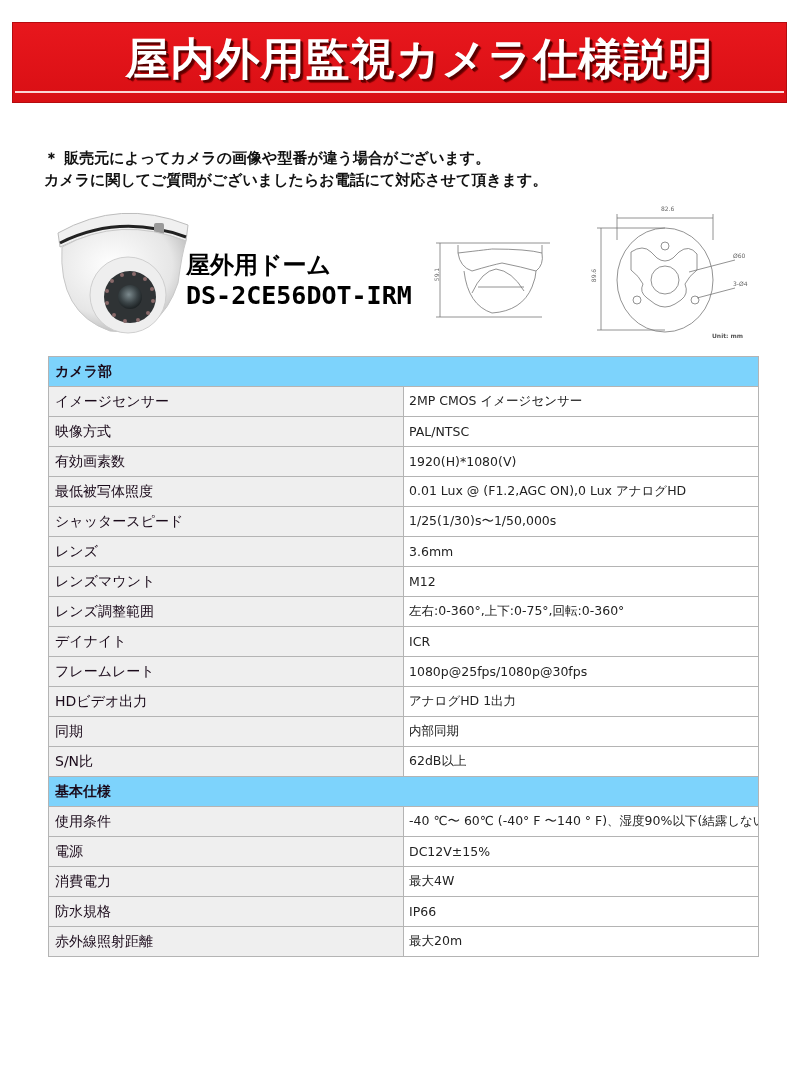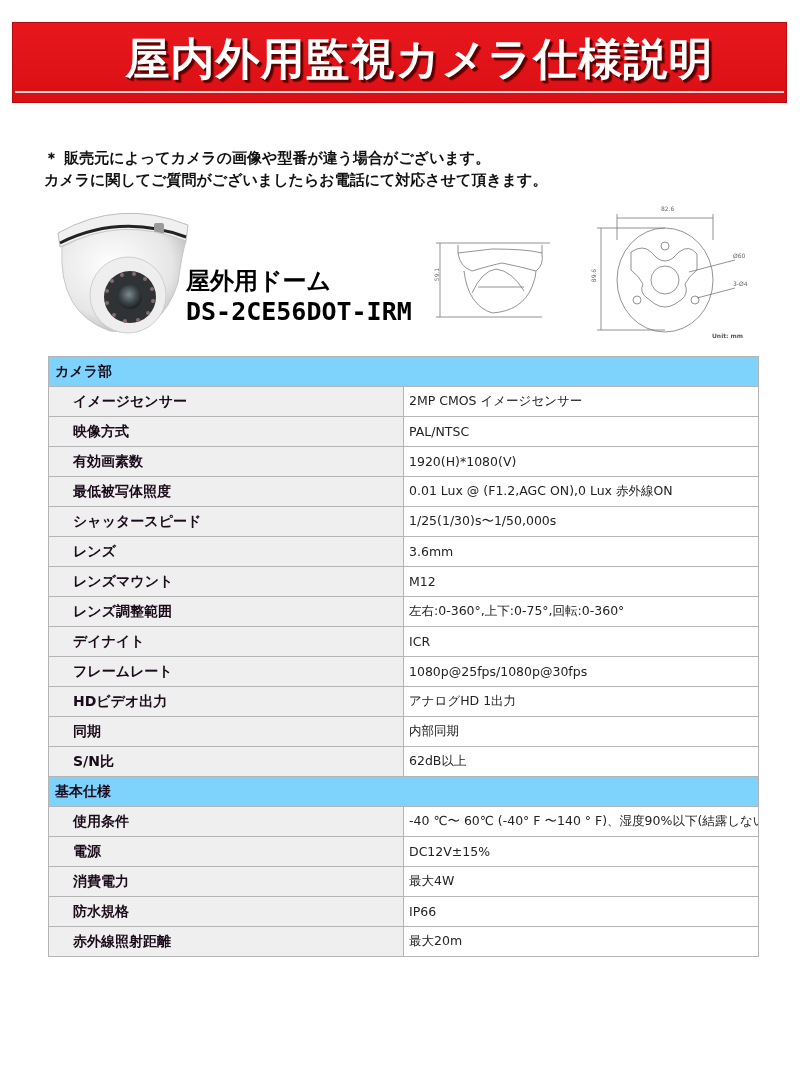--- a/index.html
+++ b/index.html
@@ -30,21 +30,21 @@
   .notice {
     position: absolute; left: 44px; top: 147px; width: 700px;
     font-size: 15px; line-height: 22px; color: #111; font-weight: bold;
   }
   .notice div { white-space: nowrap; }
   .product {
     position: absolute; left: 50px; top: 203px; width: 140px; height: 135px;
   }
   .product-name {
     position: absolute; left: 186px; top: 250px;
-    font-weight: bold; color: #000; margin-top: 16px;
+    font-weight: bold; color: #000;
   }
   .product-name .jp { font-size: 24px; line-height: 30px; }
   .product-name .model {
     font-family: "DejaVu Sans Mono", "Liberation Mono", monospace;
     font-size: 25px; line-height: 32px; letter-spacing: 0px;
   }
   .drawing-side { position: absolute; left: 432px; top: 225px; width: 120px; height: 100px; }
   .drawing-top { position: absolute; left: 585px; top: 200px; width: 180px; height: 145px; }
   .unit-label {
     position: absolute; left: 712px; top: 332px; font-size: 6px; color: #555; font-weight: bold;
@@ -54,22 +54,22 @@
     position: absolute; left: 48px; top: 356px; width: 711px;
     border-collapse: collapse; table-layout: fixed;
     font-size: 13px;
   }
   table.spec td {
     border: 1px solid #b4b4b4;
     height: 30px; padding: 0 6px; box-sizing: border-box;
     vertical-align: middle; white-space: nowrap; overflow: hidden;
   }
   table.spec td.label {
-    width: 162px; background: #efefef; font-weight: bold; font-size: 14px; color: #1a0a1a;
-    padding-left: 24px;
+    width: 162px; background: #efefef; font-weight: normal; font-size: 14px; color: #1a0a1a;
+    padding-left: 6px;
   }
   table.spec td.value {
     background: #ffffff; color: #222; font-size: 12.5px; padding-left: 5px;
   }
   table.spec tr.section td {
     background: #7dd3fc; font-weight: bold; font-size: 14px; color: #1a0a1a;
   }
 </style>
 </head>
 <body>
@@ -180,21 +180,21 @@
     <tr>
         <td class="label">映像方式</td>
         <td class="value">PAL/NTSC</td>
       </tr>
     <tr>
         <td class="label">有効画素数</td>
         <td class="value">1920(H)*1080(V)</td>
       </tr>
     <tr>
         <td class="label">最低被写体照度</td>
-        <td class="value">0.01 Lux @ (F1.2,AGC ON),0 Lux 赤外線ON</td>
+        <td class="value">0.01 Lux @ (F1.2,AGC ON),0 Lux アナログHD</td>
       </tr>
     <tr>
         <td class="label">シャッタースピード</td>
         <td class="value">1/25(1/30)s〜1/50,000s</td>
       </tr>
     <tr>
         <td class="label">レンズ</td>
         <td class="value">3.6mm</td>
       </tr>
     <tr>

